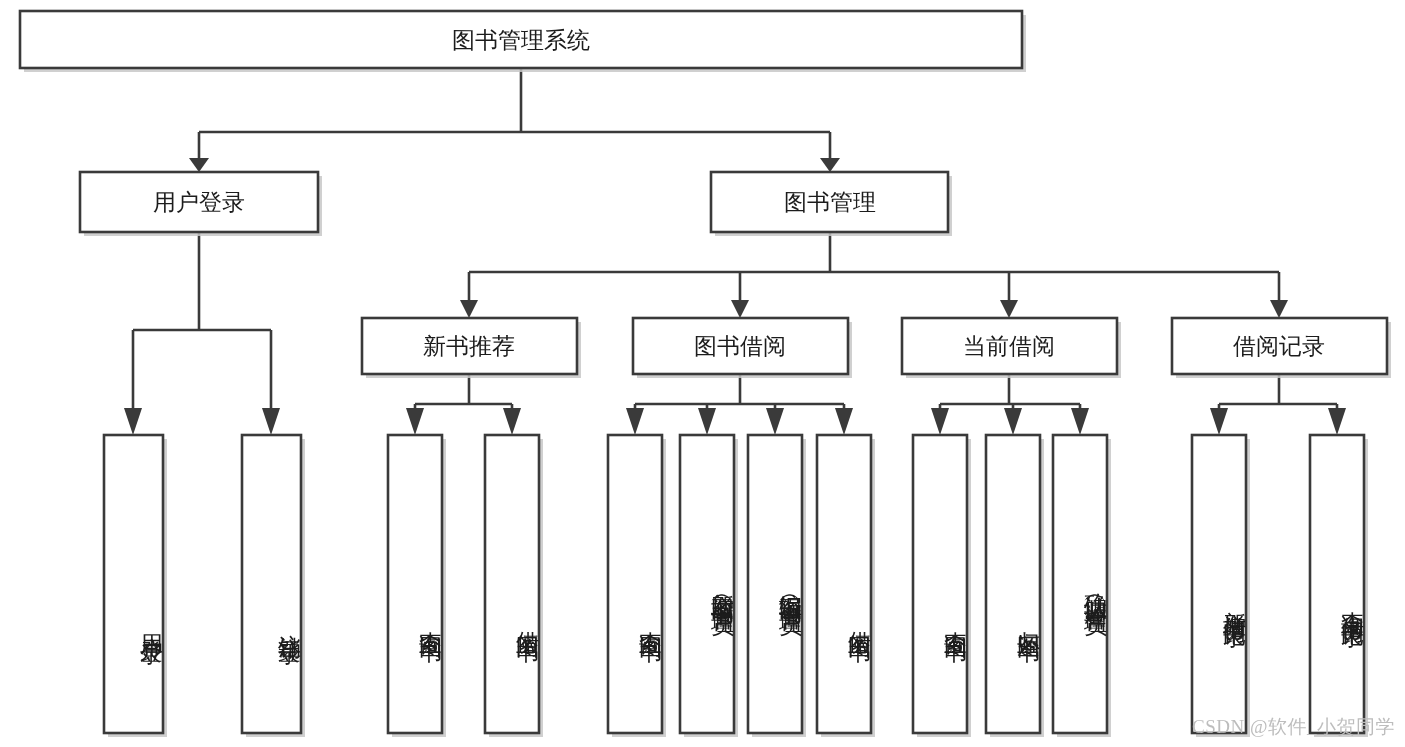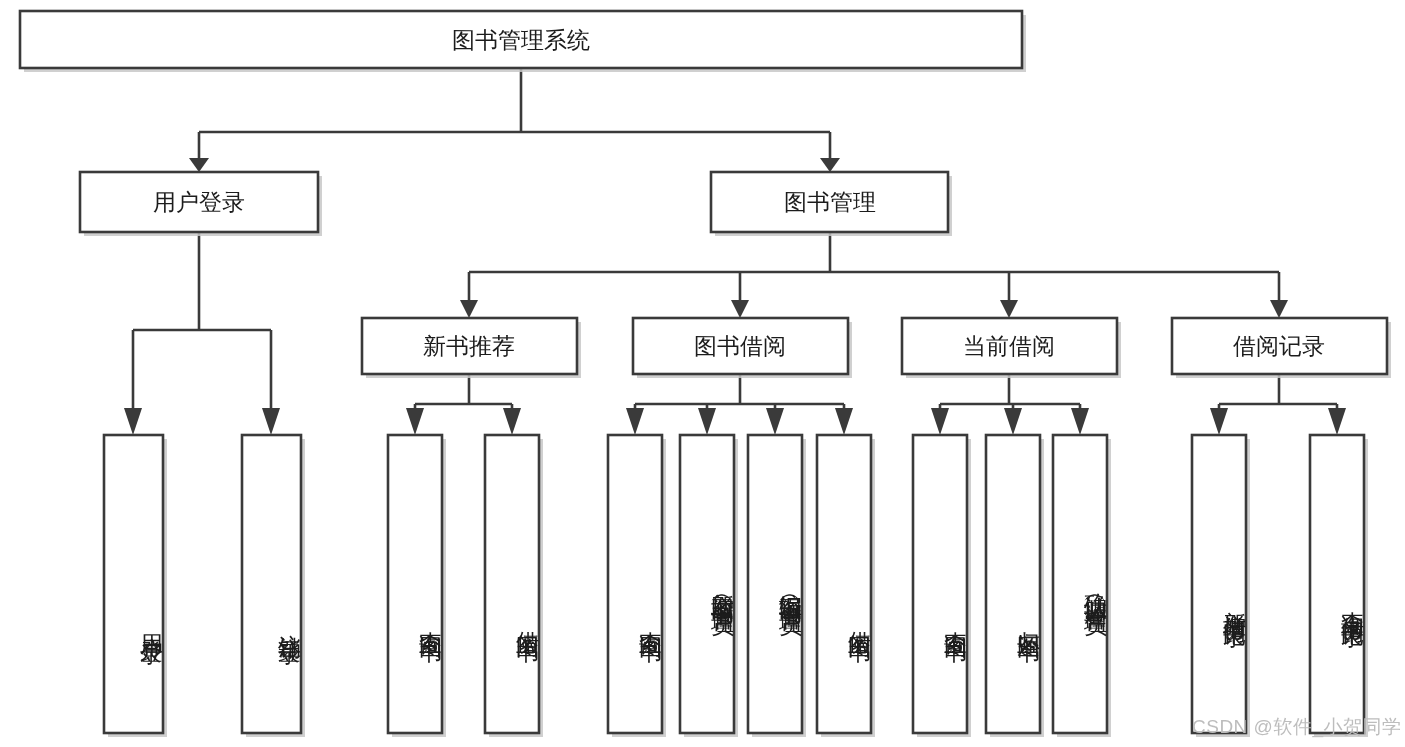--- a/index.html
+++ b/index.html
@@ -63,21 +63,21 @@
     line-height: 1;
     white-space: nowrap;
     text-align: center;
     pointer-events: none;
     display: flex;
     align-items: flex-start;
     justify-content: center;
   }
   .watermark {
     position: absolute;
-    font-family: Liberation Sans, sans-serif;
+    font-family: Liberation Serif, serif;
     font-size: 19px;
     color: #bdbdbd;
     white-space: nowrap;
     letter-spacing: 0.5px;
   }
 </style>
 </head>
 <body>
 
 <div id="diagram-root">

